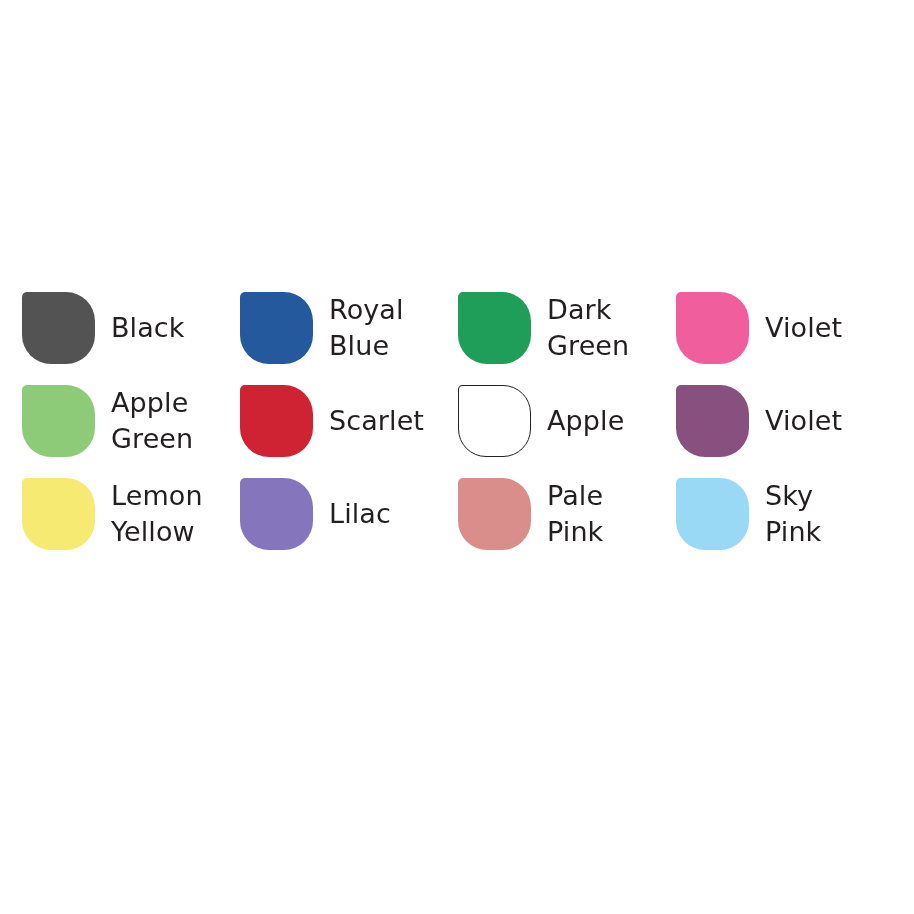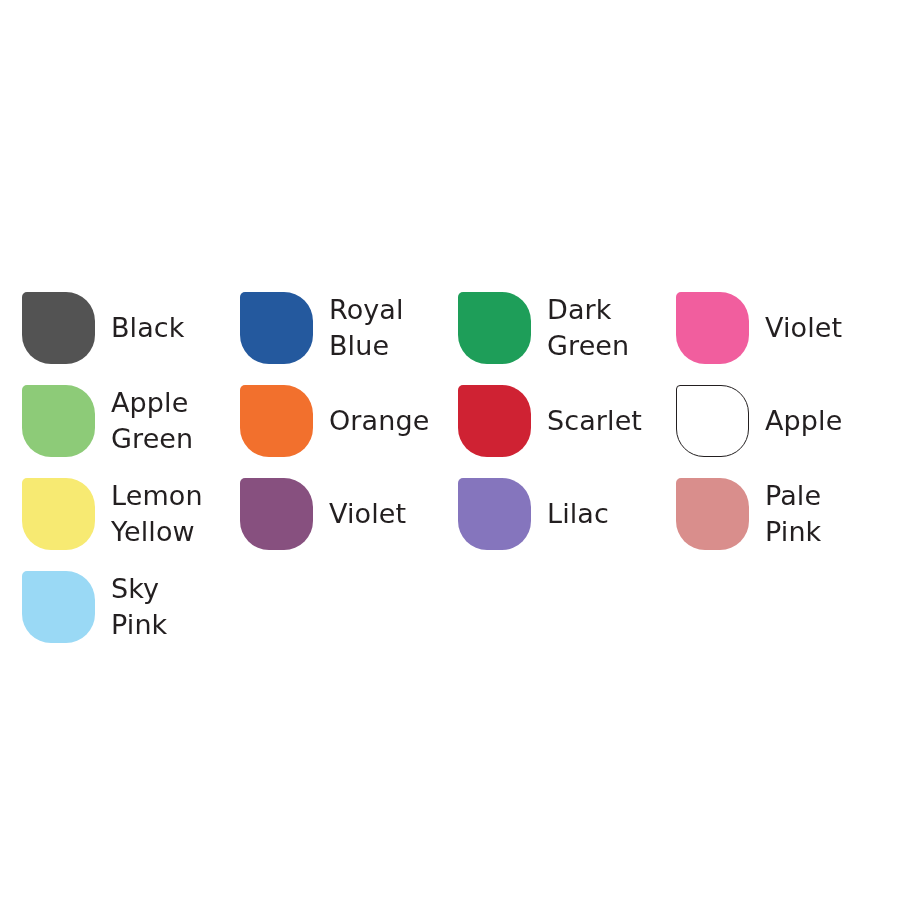--- a/index.html
+++ b/index.html
@@ -93,39 +93,35 @@
       <div class="legend-item">
         <div class="chip" style="background: rgb(241, 94, 158);"></div>
         <div class="chip-label">Violet</div>
       </div>
       <div class="legend-item">
         <div class="chip" style="background: rgb(141, 203, 120);"></div>
         <div class="chip-label">Apple
 Green</div>
       </div>
       <div class="legend-item">
-        <div class="chip" style="background: rgb(242, 112, 45);"></div>
-        <div class="chip-label">Orange</div>
-      </div>
-      <div class="legend-item">
         <div class="chip" style="background: rgb(207, 34, 51);"></div>
         <div class="chip-label">Scarlet</div>
       </div>
       <div class="legend-item">
         <div class="chip outlined" style="background: rgb(255, 255, 255);"></div>
         <div class="chip-label">Apple</div>
       </div>
       <div class="legend-item">
+        <div class="chip" style="background: rgb(135, 80, 127);"></div>
+        <div class="chip-label">Violet</div>
+      </div>
+      <div class="legend-item">
         <div class="chip" style="background: rgb(247, 234, 114);"></div>
         <div class="chip-label">Lemon
 Yellow</div>
-      </div>
-      <div class="legend-item">
-        <div class="chip" style="background: rgb(135, 80, 127);"></div>
-        <div class="chip-label">Violet</div>
       </div>
       <div class="legend-item">
         <div class="chip" style="background: rgb(133, 117, 189);"></div>
         <div class="chip-label">Lilac</div>
       </div>
       <div class="legend-item">
         <div class="chip" style="background: rgb(217, 142, 140);"></div>
         <div class="chip-label">Pale
 Pink</div>
       </div>

